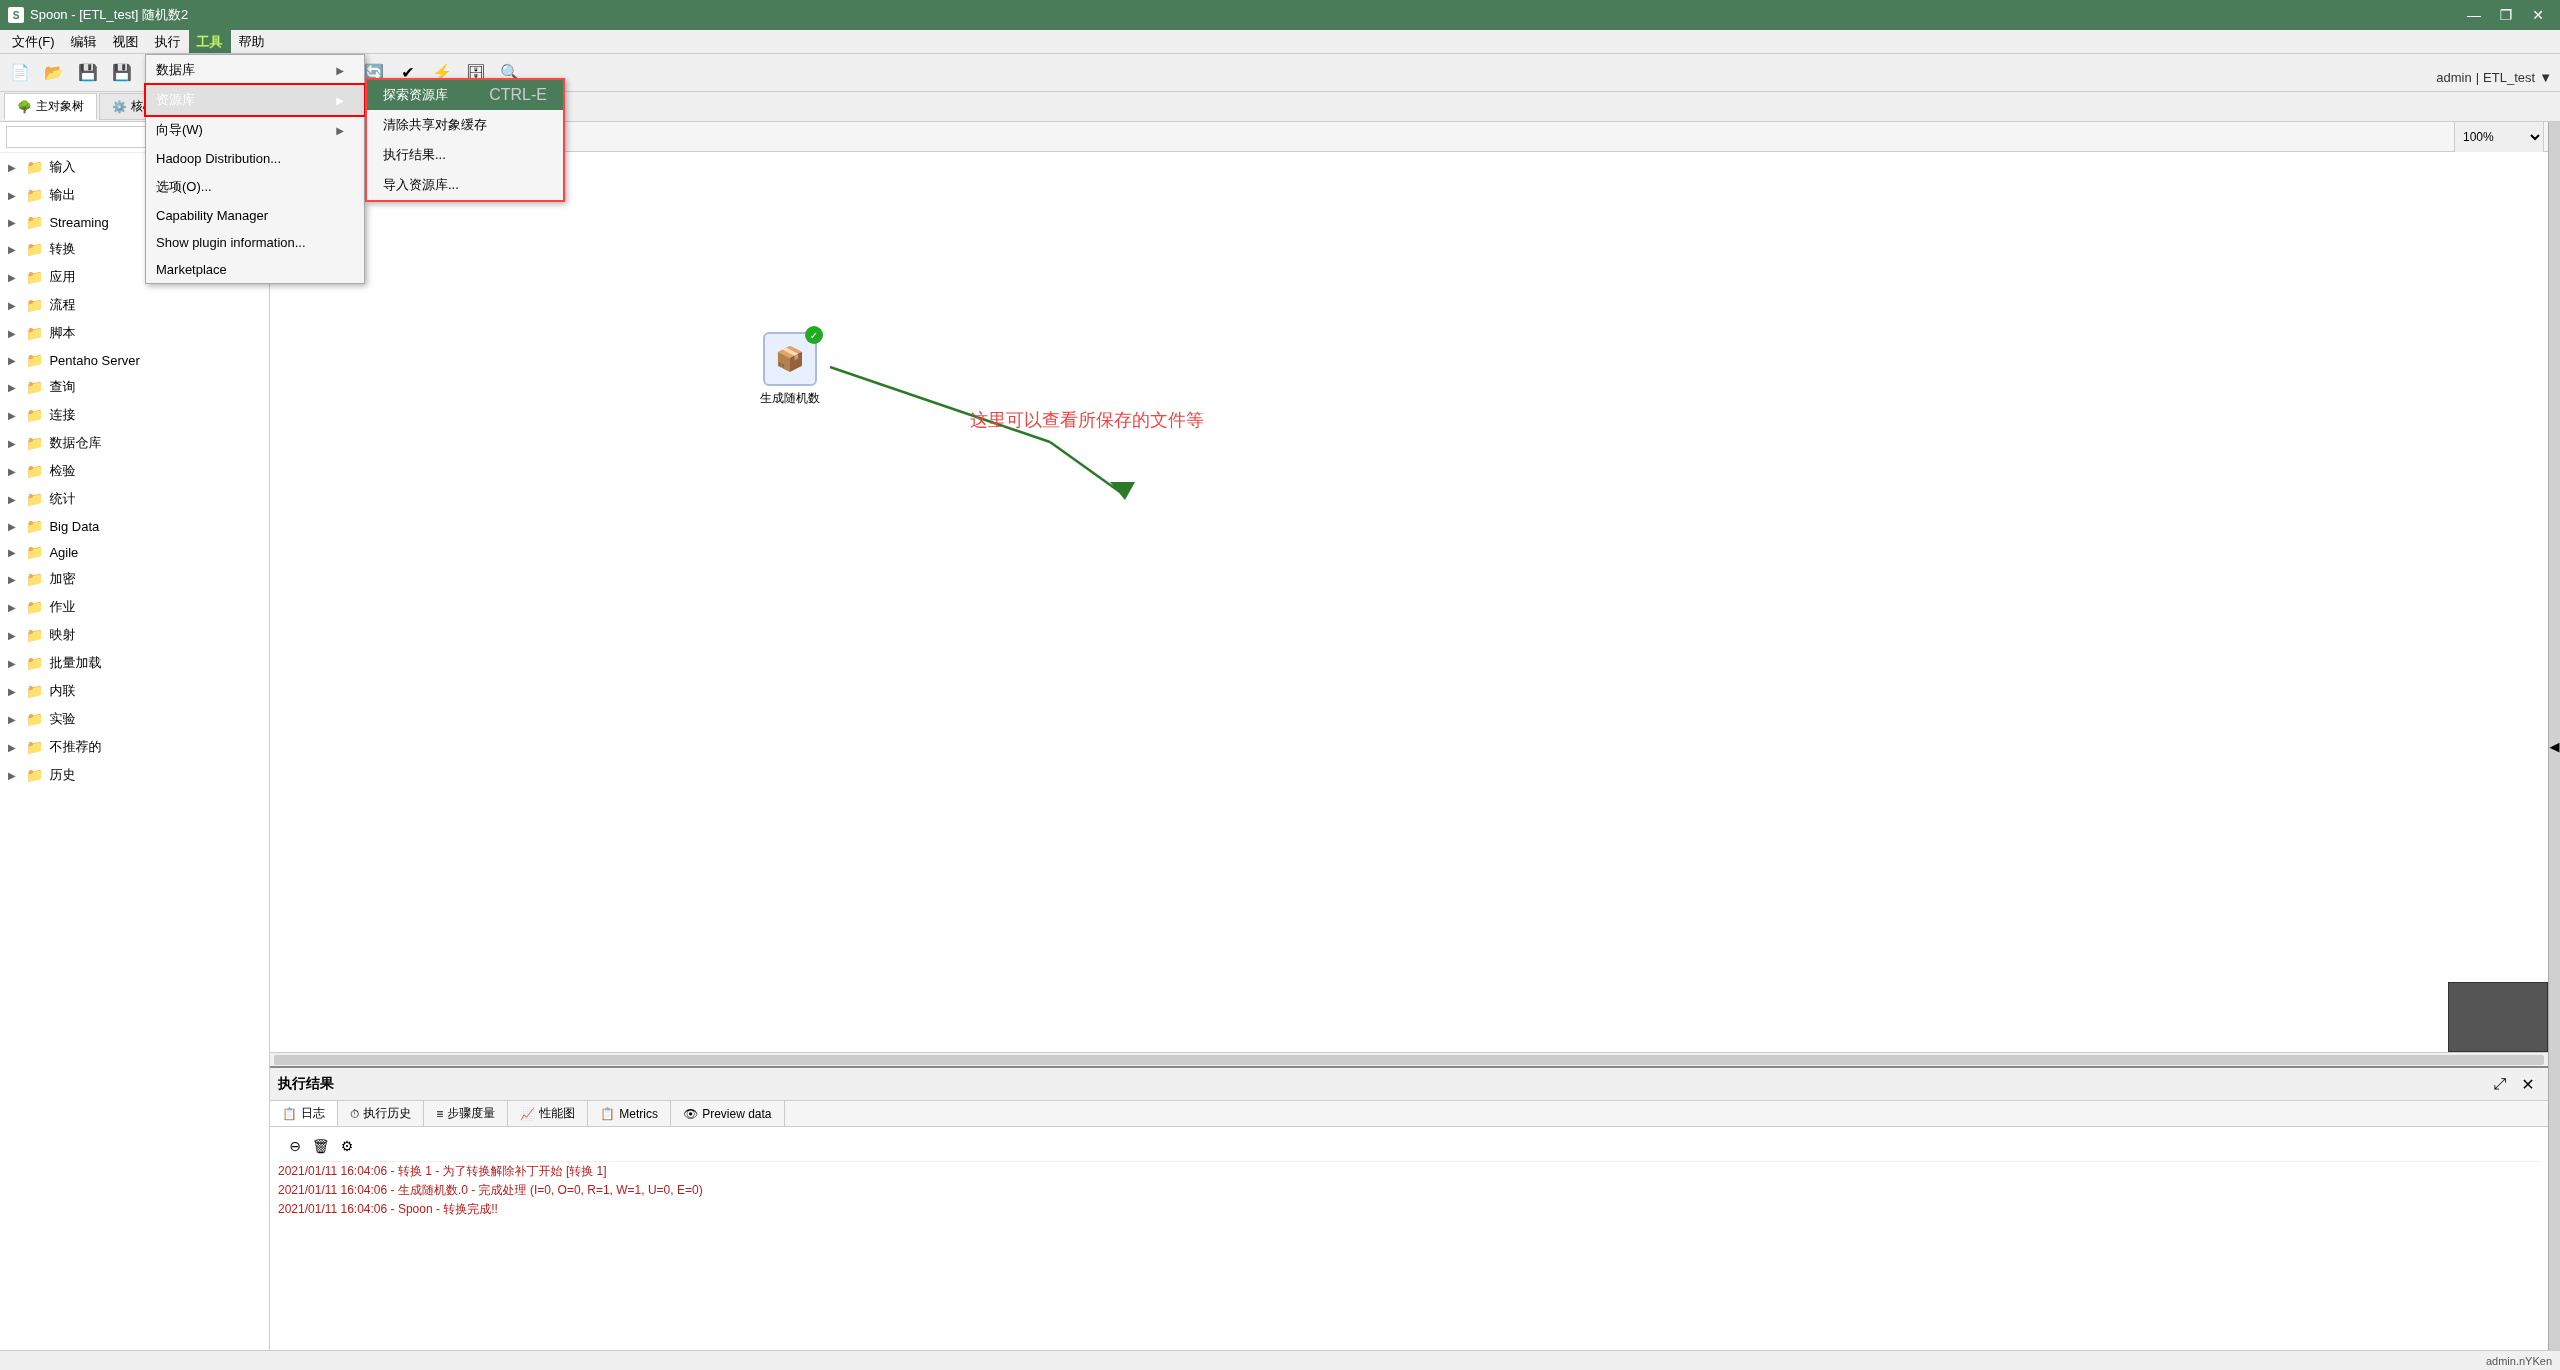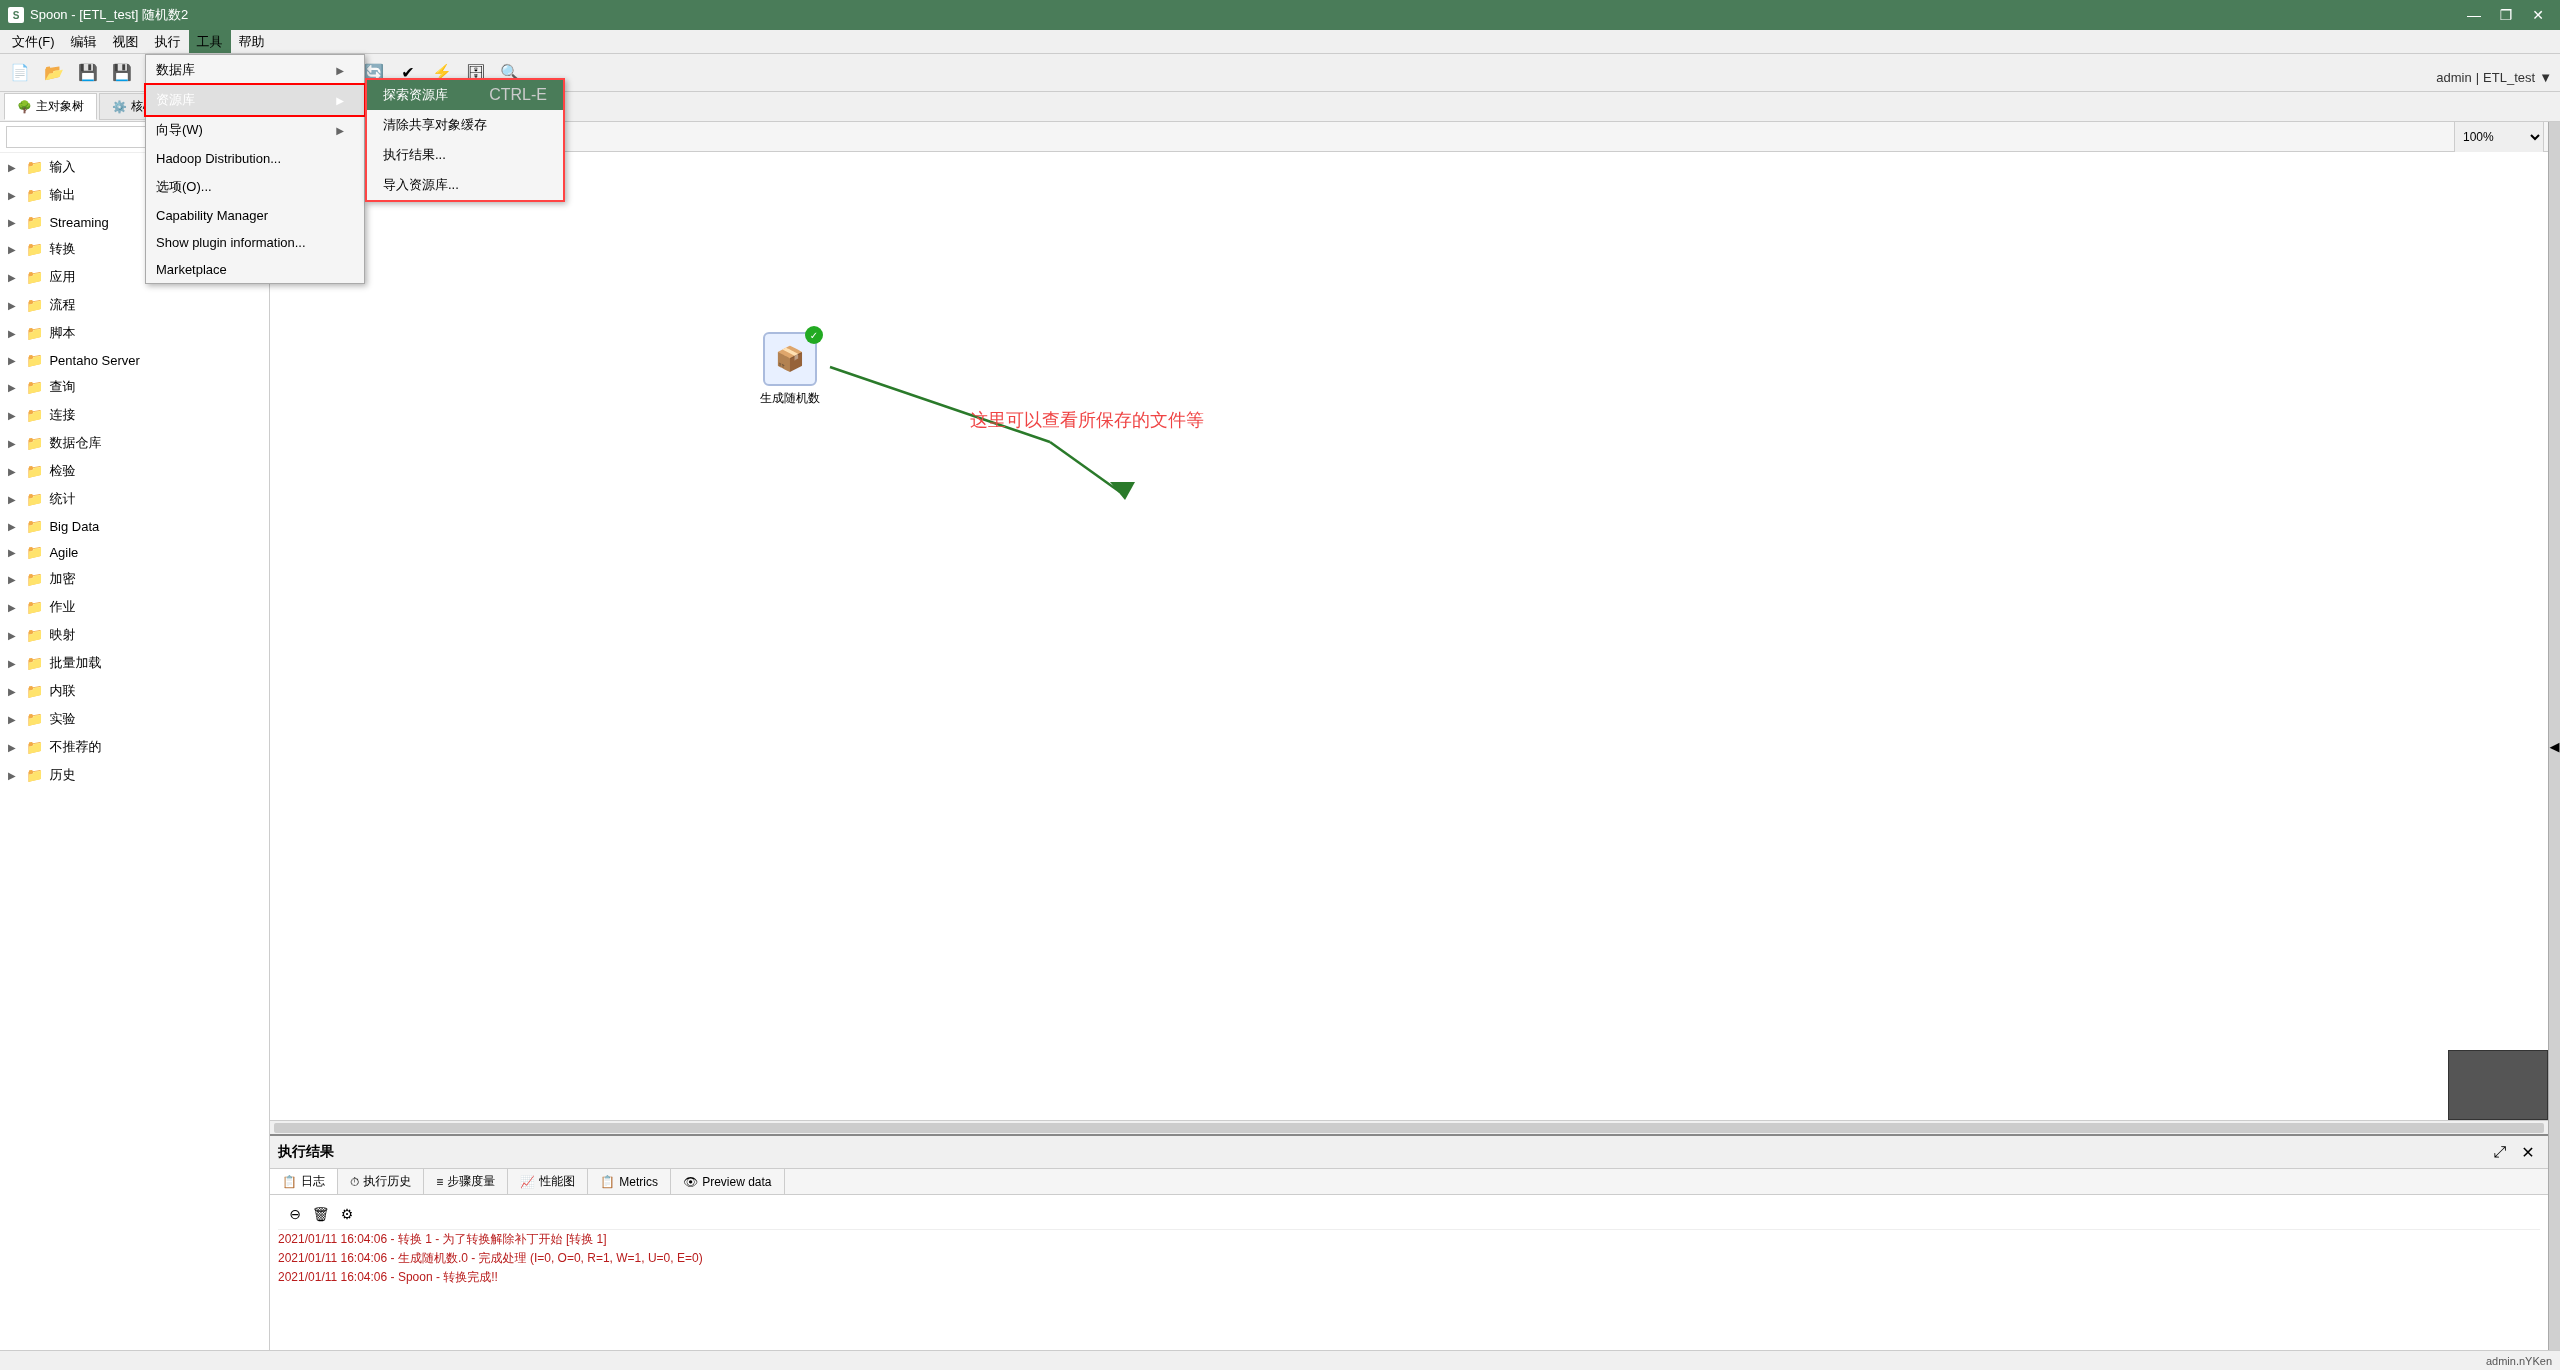--- a/index.html
+++ b/index.html
@@ -57,21 +57,21 @@
       border-bottom: 1px solid #ccc;
       padding: 0 4px;
     }
     .menu-item {
       padding: 8px 8px;
       cursor: pointer;
       font-size: 13px;
       height: 100%;
       display: flex; align-items: center;
     }
-    .menu-item.active { background: #4a7c59; color: #000000; }
+    .menu-item.active { background: #4a7c59; color: #bef264; font-weight: bold; }
 
     
     .toolbar {
       background: #f0f0f0;
       height: 38px;
       display: flex;
       align-items: center;
       padding: 0 4px;
       border-bottom: 1px solid #ccc;
       gap: 2px;
@@ -189,21 +189,21 @@
     .canvas-scrollbar {
       flex: 1;
       height: 10px;
       background: #ccc;
       margin: 2px 4px;
       border-radius: 2px;
     }
 
     
     .exec-panel {
-      height: 236px;
+      height: 304px;
       background: white;
       border-top: 2px solid #888;
       display: flex;
       flex-direction: column;
     }
     .exec-panel-header {
       display: flex;
       align-items: center;
       justify-content: space-between;
       padding: 4px 8px;

